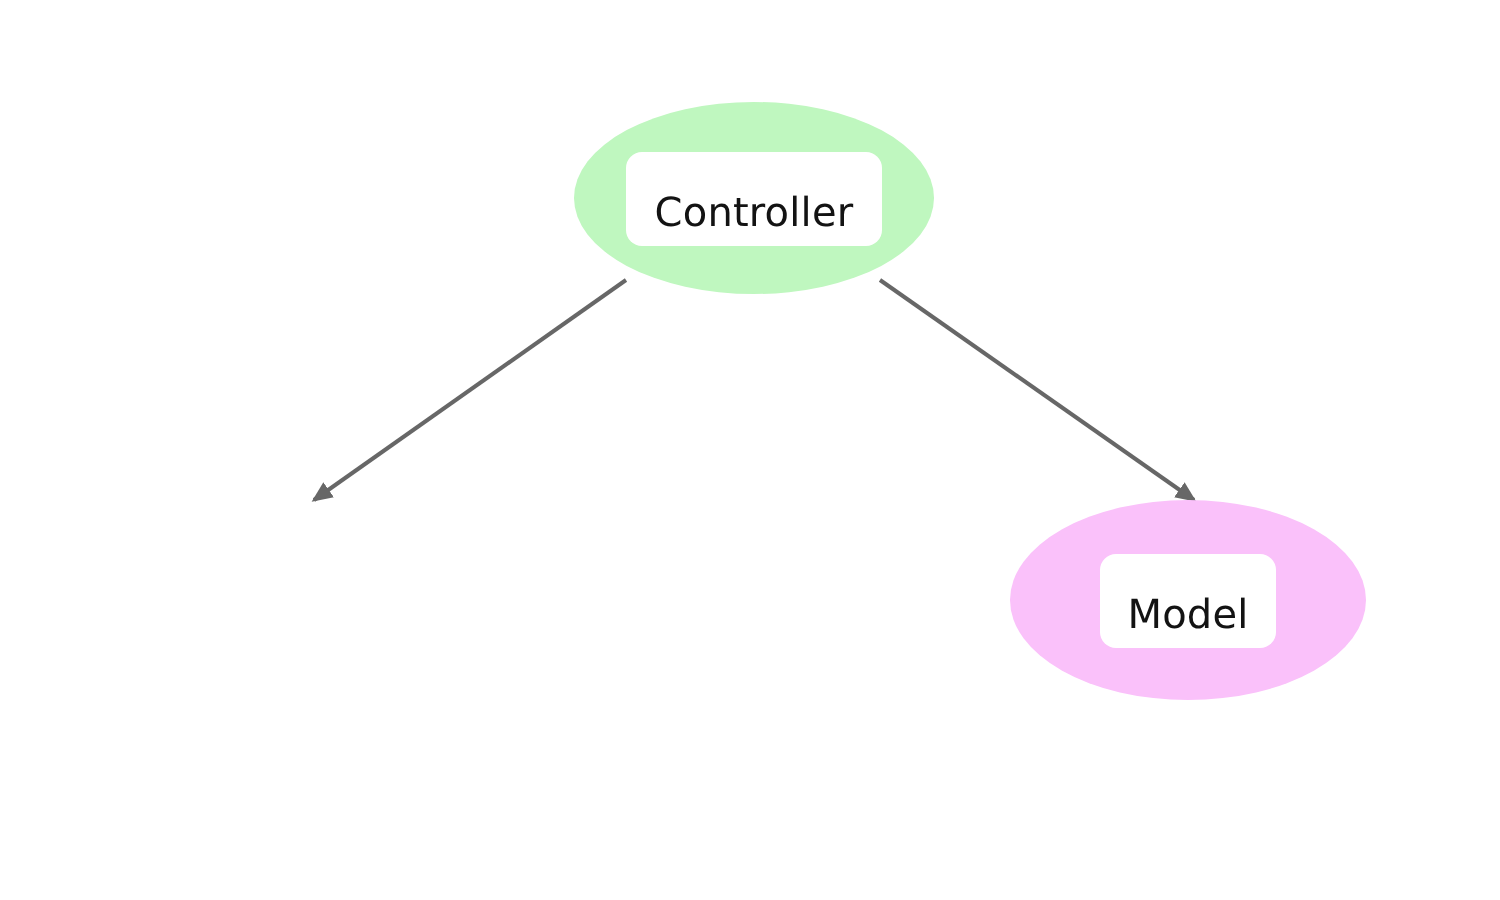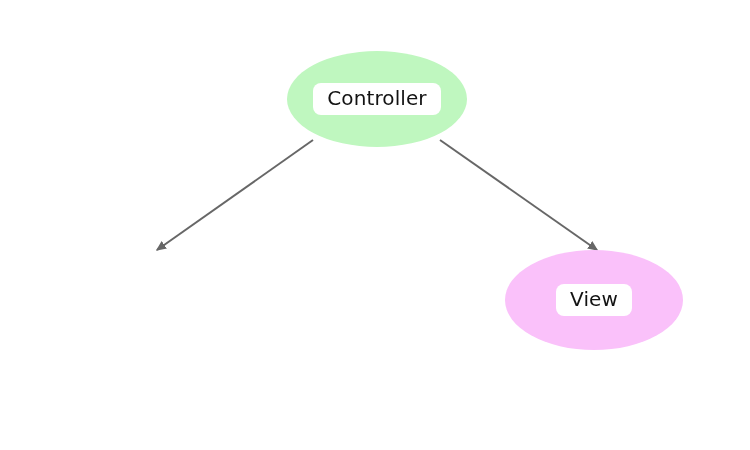--- a/index.html
+++ b/index.html
@@ -30,21 +30,21 @@
   .node {
     position: absolute;
     display: flex;
     align-items: center;
     justify-content: center;
     border-radius: 50%;
   }
   .node-label {
     background: #ffffff;
     border-radius: 8px;
-    padding: 4px 14px 5px 14px;
+    padding: 19px 14px 5px 14px;
     font-family: "DejaVu Sans", sans-serif;
     font-size: 20px;
     font-weight: 400;
     line-height: 1.15;
     color: #131313;
     white-space: nowrap;
     letter-spacing: 0.1px;
   }
 </style>
 </head>
@@ -63,16 +63,16 @@
 
     <line class="edge-line" x1="440" y1="140" x2="597" y2="250" stroke="#676767" stroke-width="2" marker-end="url(#arrow-gray)"></line>
   </svg>
 
   <div class="node" style="left:287px; top:51px; width:180px; height:96px; background:#bff7bf;">
     <span class="node-label">Controller</span>
   </div>
 
 
   <div class="node" style="left:505px; top:250px; width:178px; height:100px; background:#fac1fa;">
-    <span class="node-label">View</span>
+    <span class="node-label">Model</span>
   </div>
 
 </div>
 
 </body></html>

